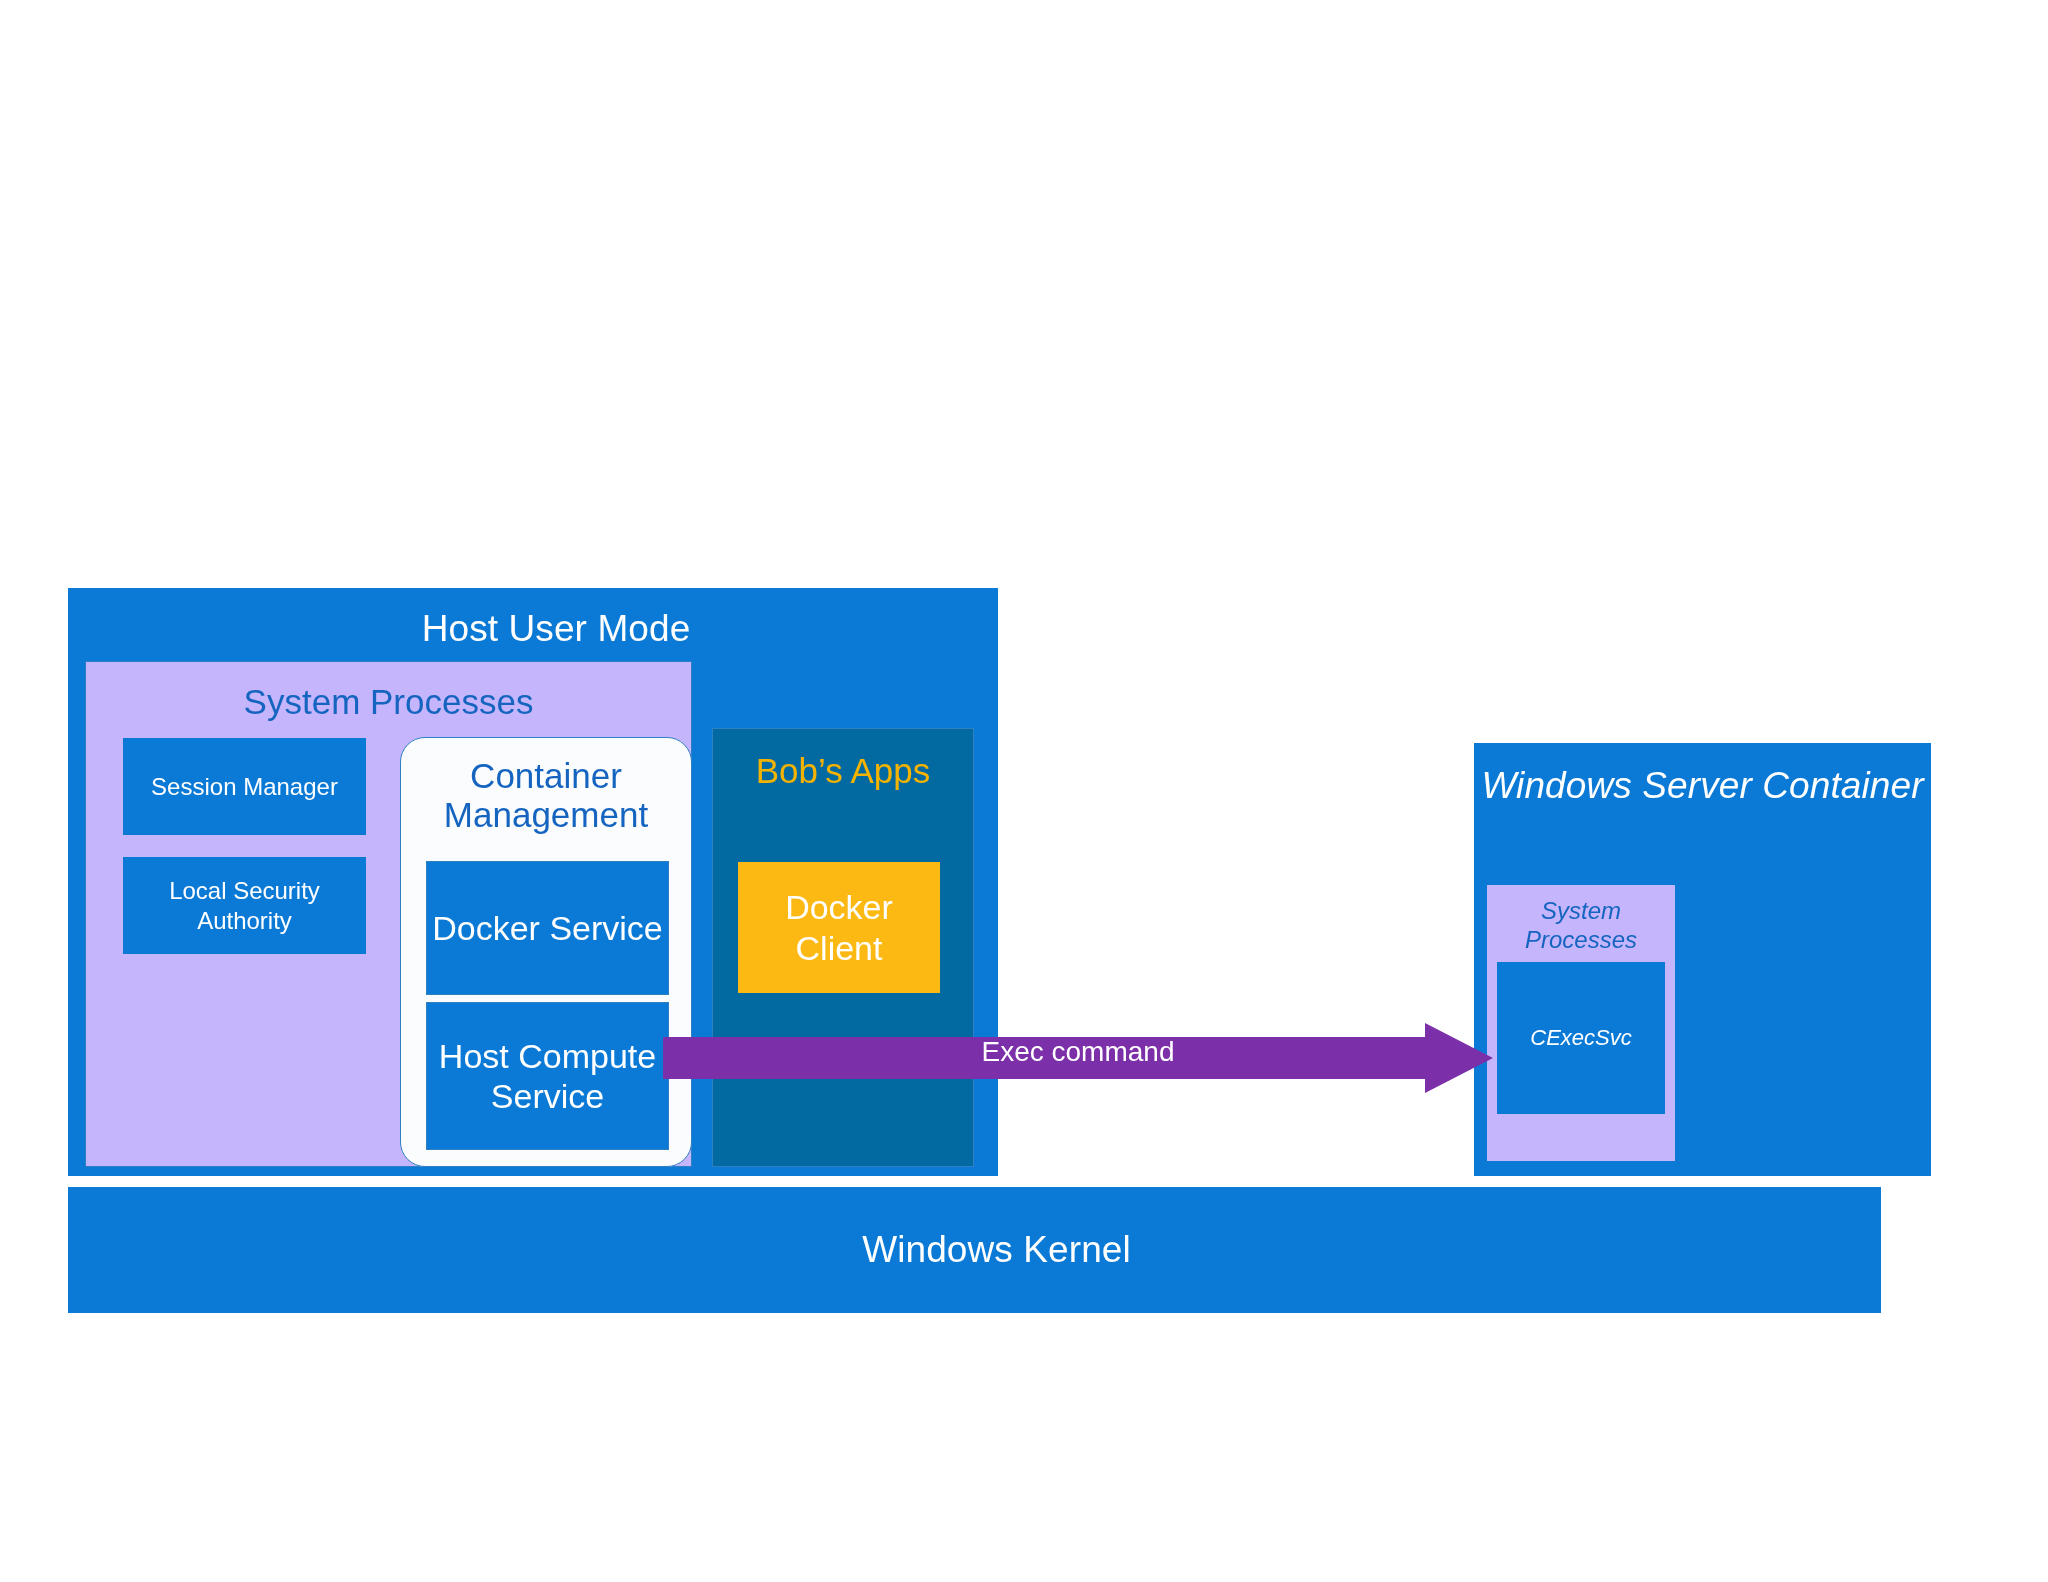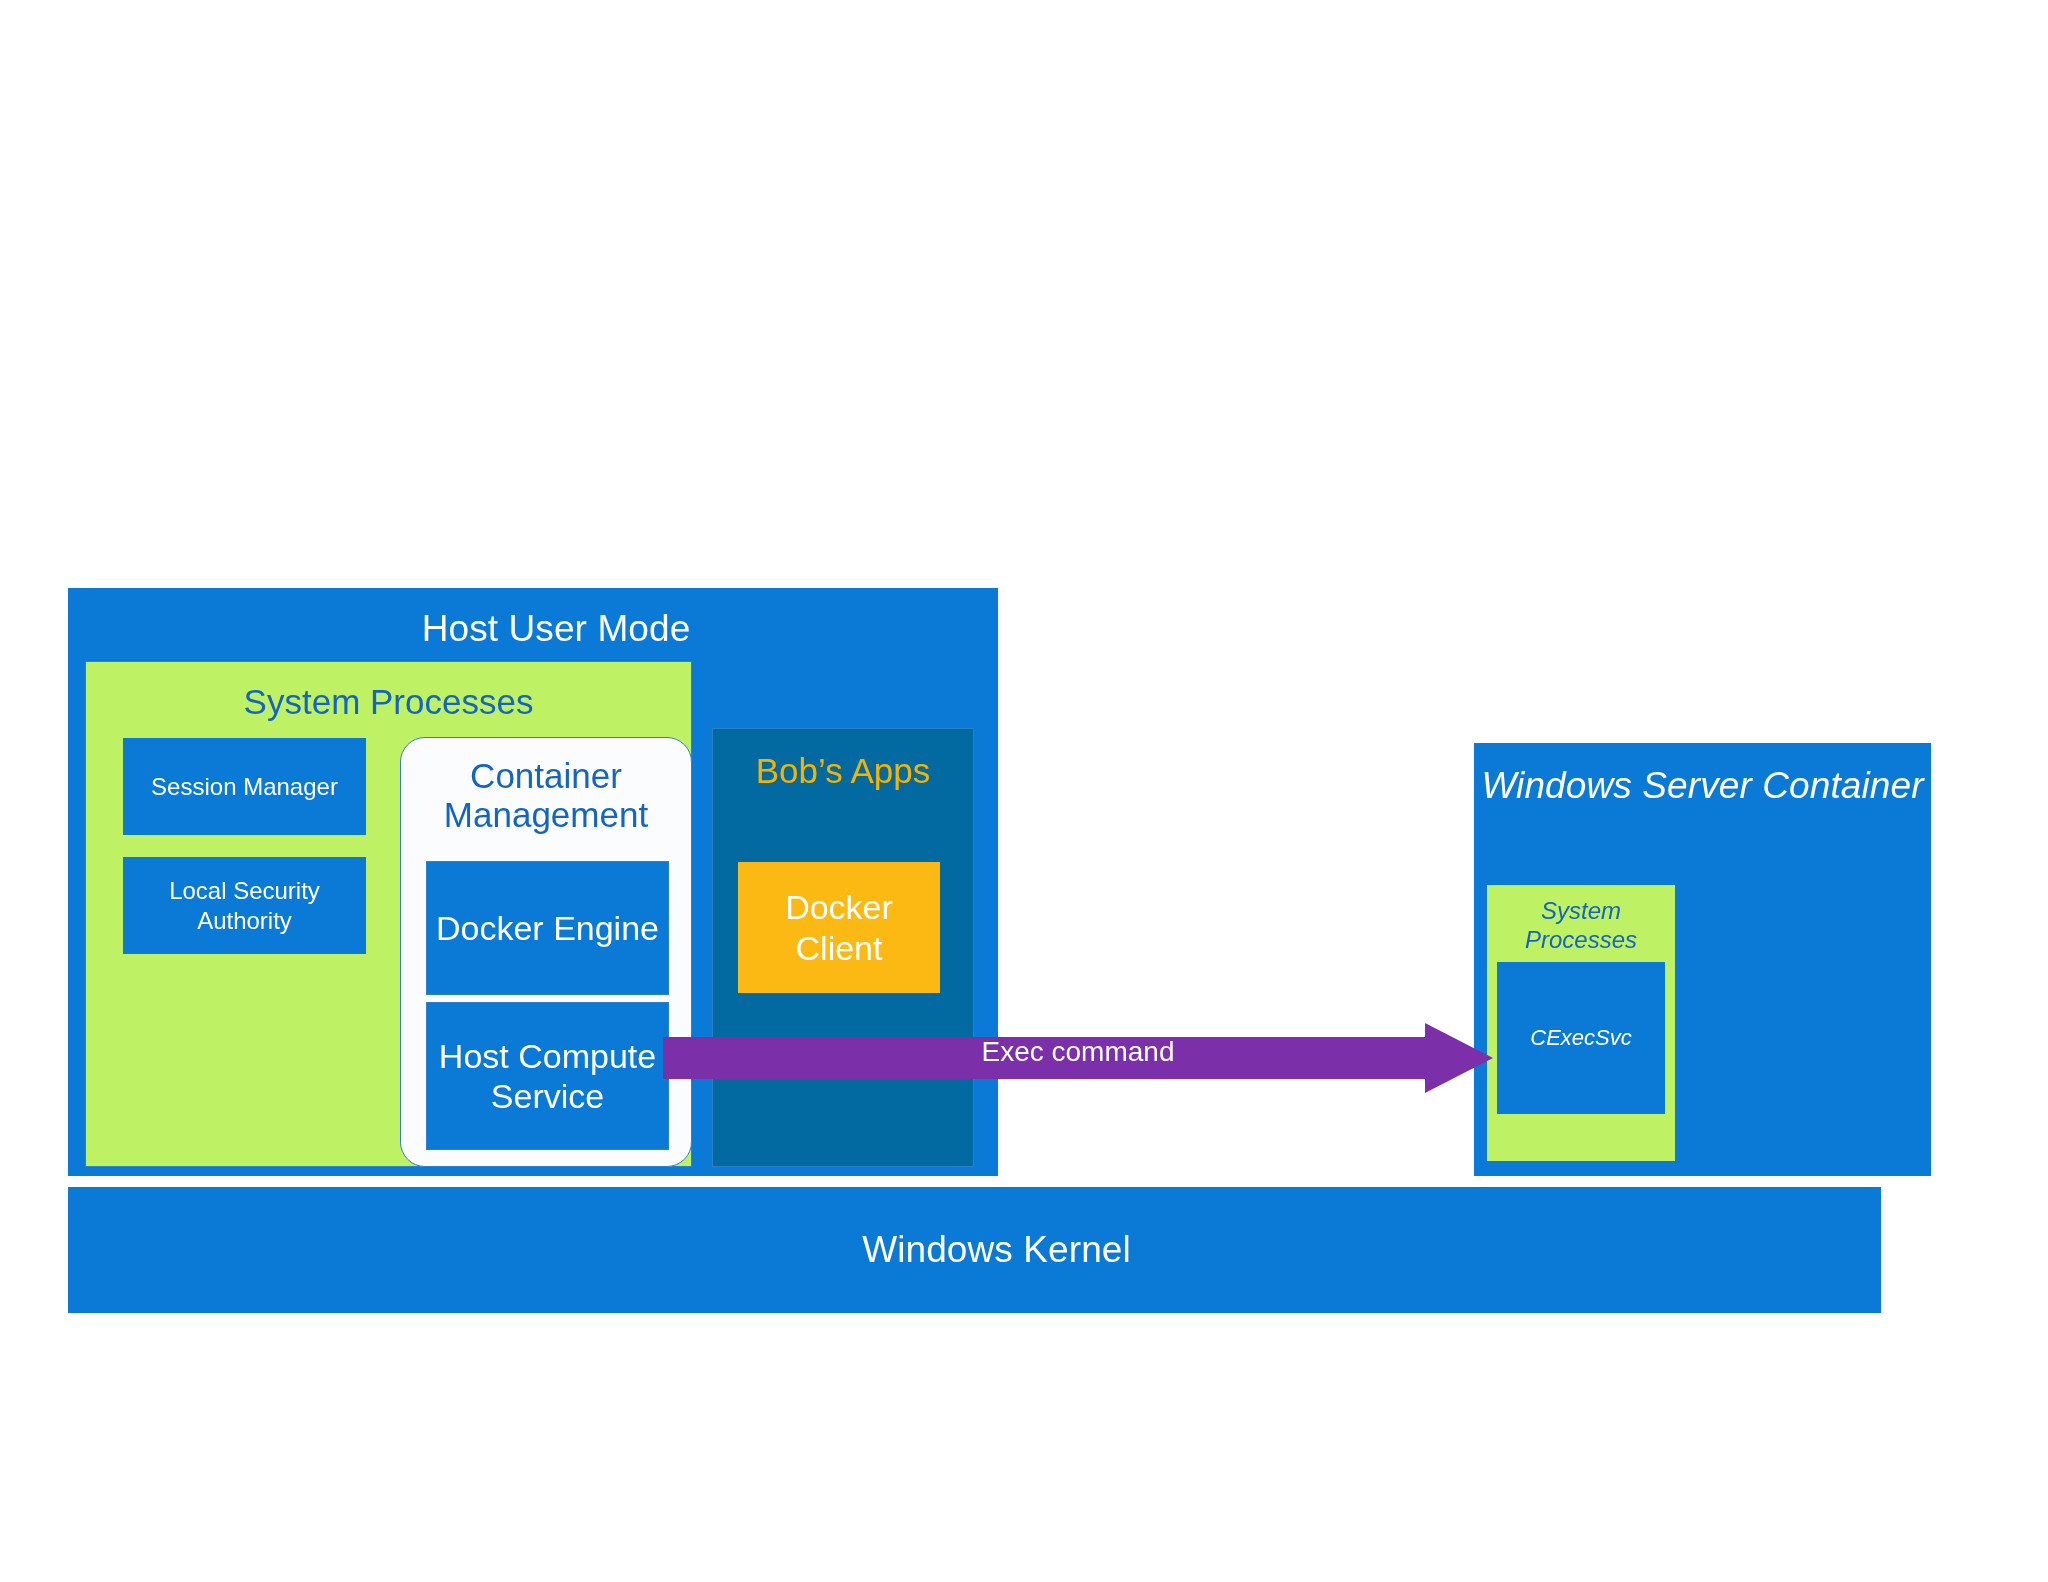--- a/index.html
+++ b/index.html
@@ -23,21 +23,21 @@
   }
 
   
   .bluebox {
     position: absolute;
     background: #0b7ad6;
     box-sizing: border-box;
   }
   .whitebox {
     position: absolute;
-    background: #bef264;
+    background: #c4b5fd;
     box-sizing: border-box;
   }
   .amberbox {
     position: absolute;
     background: #fdb913;
     box-sizing: border-box;
   }
   .outline-thin {
     border: 1px solid #2f7fc4;
   }
@@ -196,21 +196,21 @@
       </div>
 
       <div class="bluebox center-content" style="left:37px; top:195px; width:243px; height:97px;">
         <span class="label-white-sm">Local Security Authority</span>
       </div>
 
       <div class="whitebox outline-thin" style="left:314px; top:75px; width:292px; height:430px; background:#fbfcfe;border-radius:25px;">
         <div class="title-blue" id="container-management-title">Container Management</div>
 
         <div class="bluebox outline-thin center-content" style="left:25px; top:123px; width:243px; height:134px;">
-          <span class="label-white-md">Docker Engine</span>
+          <span class="label-white-md">Docker Service</span>
         </div>
 
         <div class="bluebox outline-thin center-content" style="left:25px; top:264px; width:243px; height:148px;">
           <span class="label-white-md">Host Compute Service</span>
         </div>
       </div>
     </div>
 
     <div class="whitebox outline-thin" style="left:644px; top:140px; width:262px; height:439px; background:#0369a1;">
       <div class="title-amber" id="bobs-apps-title">Bob’s Apps</div>

